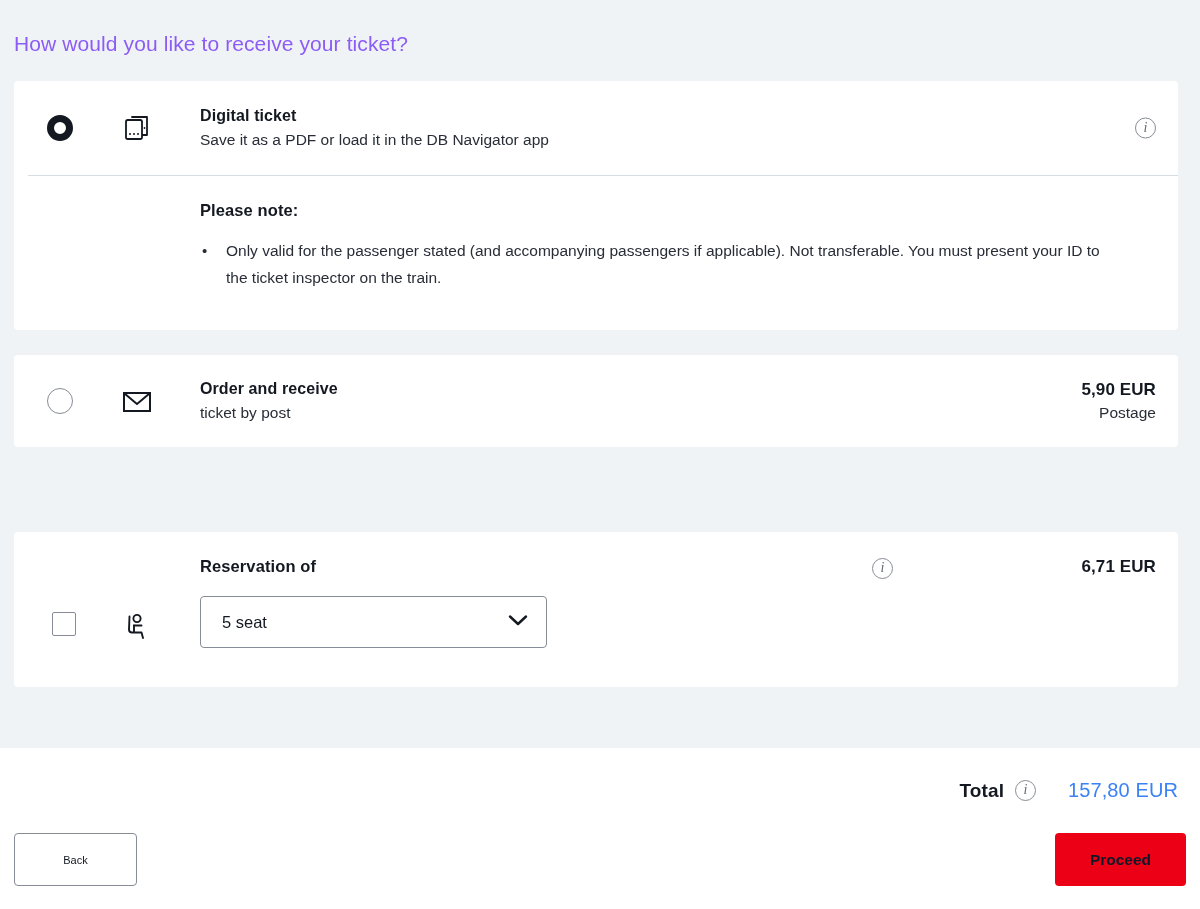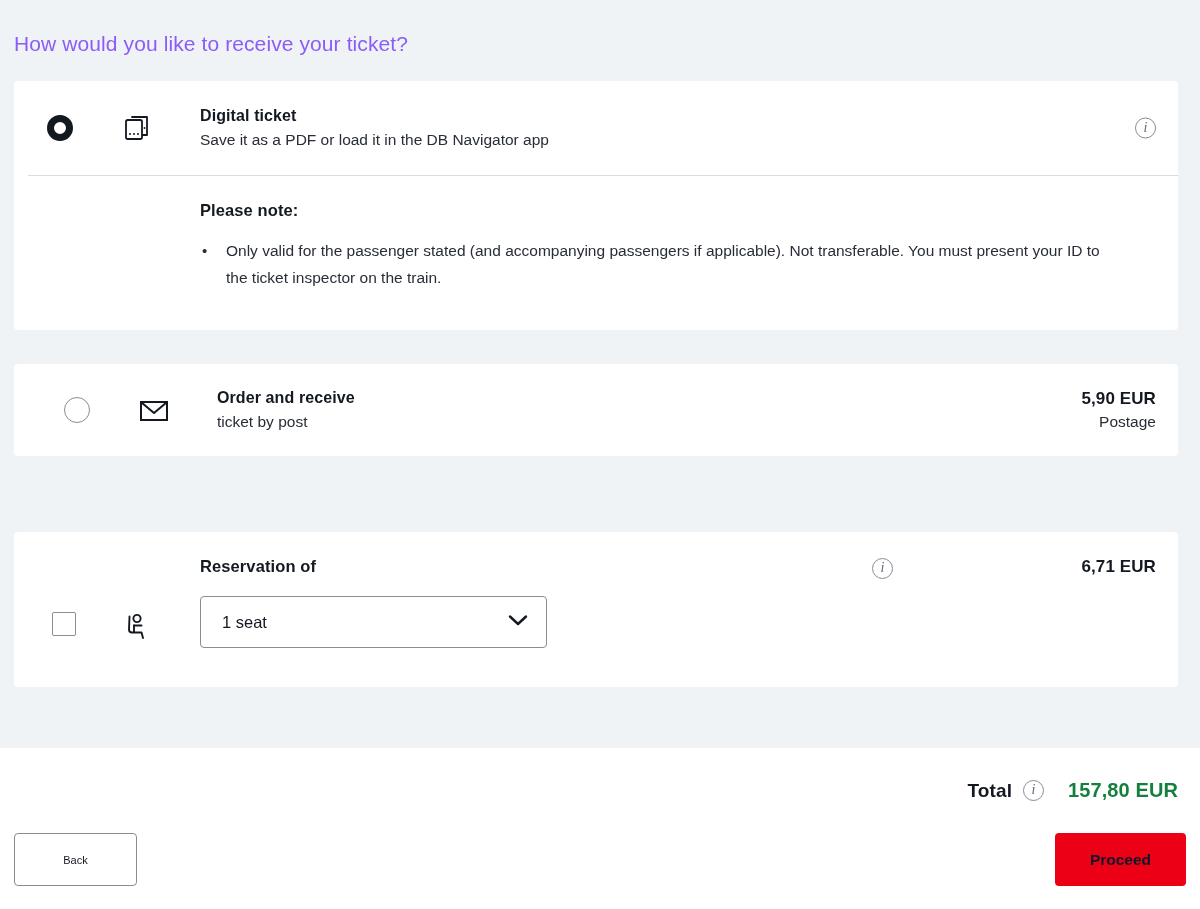--- a/index.html
+++ b/index.html
@@ -158,21 +158,21 @@
   }
   .note-item .bullet {
     position: absolute;
     left: 2px;
     top: 0;
     font-size: 15px;
     line-height: 27px;
   }
 
   
-  #card-post { top: 364px; height: 92px; padding-left: 17px; }
+  #card-post { top: 355px; height: 92px; }
 
   .price-right {
     position: absolute;
     right: 22px;
     top: 50%;
     transform: translateY(-50%);
     text-align: right;
   }
   .price-amount {
     font-size: 17px;
@@ -310,23 +310,23 @@
   }
   .footer-total .t-label {
     font-size: 19px;
     font-weight: 700;
     color: #131821;
     letter-spacing: 0.1px;
   }
   .footer-total .t-info { margin-left: 11px; }
   .footer-total .t-amount {
     font-size: 20px;
-    font-weight: 700;
-    color: #15803d;
-    margin-left: 24px;
+    font-weight: 400;
+    color: #3b82f6;
+    margin-left: 32px;
     letter-spacing: 0.1px;
   }
 
   .btn-back {
     position: absolute;
     left: 14px;
     top: 85px;
     width: 123px;
     height: 53px;
     border: 1px solid #878c96;
@@ -441,21 +441,21 @@
         <circle cx="18" cy="7.5" r="3.6" stroke="#131821" stroke-width="1.9" fill="#ffffff"></circle>
         <path d="M10.5 5.5 L10 18.5 A3 3 0 0 0 13 21.5 L22.5 21.5 L24 27" stroke="#131821" stroke-width="1.9" stroke-linecap="round" stroke-linejoin="round" fill="none"></path>
         <path d="M15 14.5 L22.5 14.5" stroke="#131821" stroke-width="1.9" stroke-linecap="round" fill="none"></path>
         <path d="M15 14.5 L15 21" stroke="#131821" stroke-width="1.9" stroke-linecap="round" fill="none"></path>
       </svg>
     </div>
 
     <div class="res-label">Reservation of</div>
 
     <div class="res-select">
-      <span class="val">1 seat</span>
+      <span class="val">5 seat</span>
       <span>
         <svg width="22" height="14" viewBox="0 0 22 14" fill="none">
           <path d="M3 3.5 L11 11 L19 3.5" stroke="#131821" stroke-width="2.4" stroke-linecap="round" stroke-linejoin="round" fill="none"></path>
         </svg>
       </span>
     </div>
 
     <div class="res-info">
       <span class="info-circle">i</span>
     </div>

